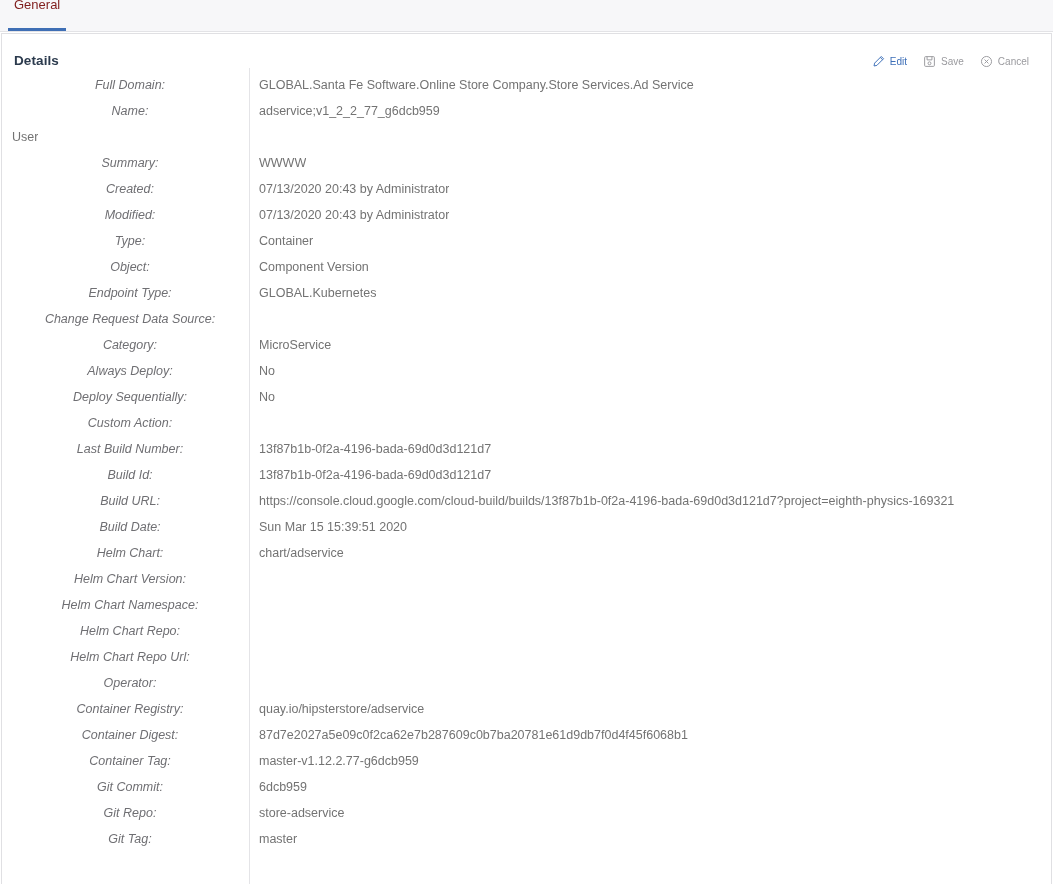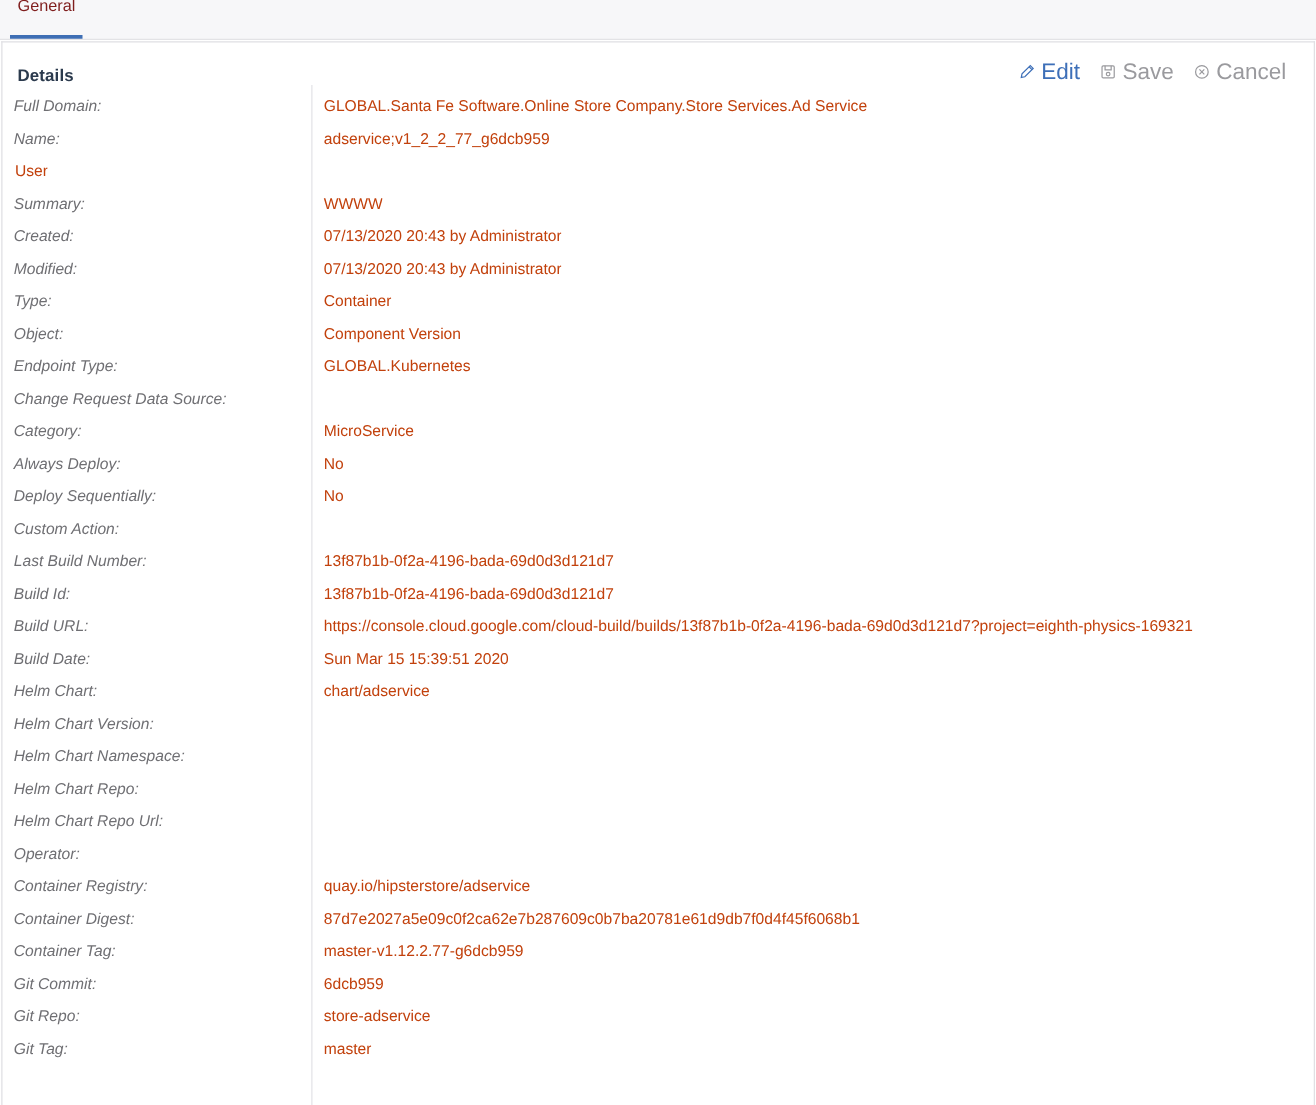--- a/index.html
+++ b/index.html
@@ -68,32 +68,33 @@
     margin-left: auto;
     display: flex;
     align-items: center;
     gap: 16px;
     padding-right: 12px;
   }
   .action {
     display: flex;
     align-items: center;
     gap: 5px;
-    font-size: 18px;
+    font-size: 10px;
     cursor: pointer;
     white-space: nowrap;
   }
   .action.enabled { color: #3d6fb8; }
   .action.disabled { color: #9a9a9e; cursor: default; }
   .action svg { display: block; }
 
   
   .details {
     position: relative;
     padding-top: 4px;
+    text-align: center;
   }
   .divider {
     position: absolute;
     top: 0;
     bottom: -760px;
     left: 247px;
     width: 1px;
     background: #e4e4e7;
   }
   .row {
@@ -108,21 +109,21 @@
     font-size: 12.5px;
     font-style: italic;
     color: #6f6f73;
     line-height: 26px;
     white-space: nowrap;
     overflow: hidden;
   }
   .row-value {
     padding-left: 10px;
     font-size: 12.5px;
-    color: #c2410c;
+    color: #737373;
     line-height: 26px;
     white-space: nowrap;
     overflow: hidden;
   }
 </style>
 </head>
 <body>
 
 <div class="tabbar">
   <div class="tab active">

